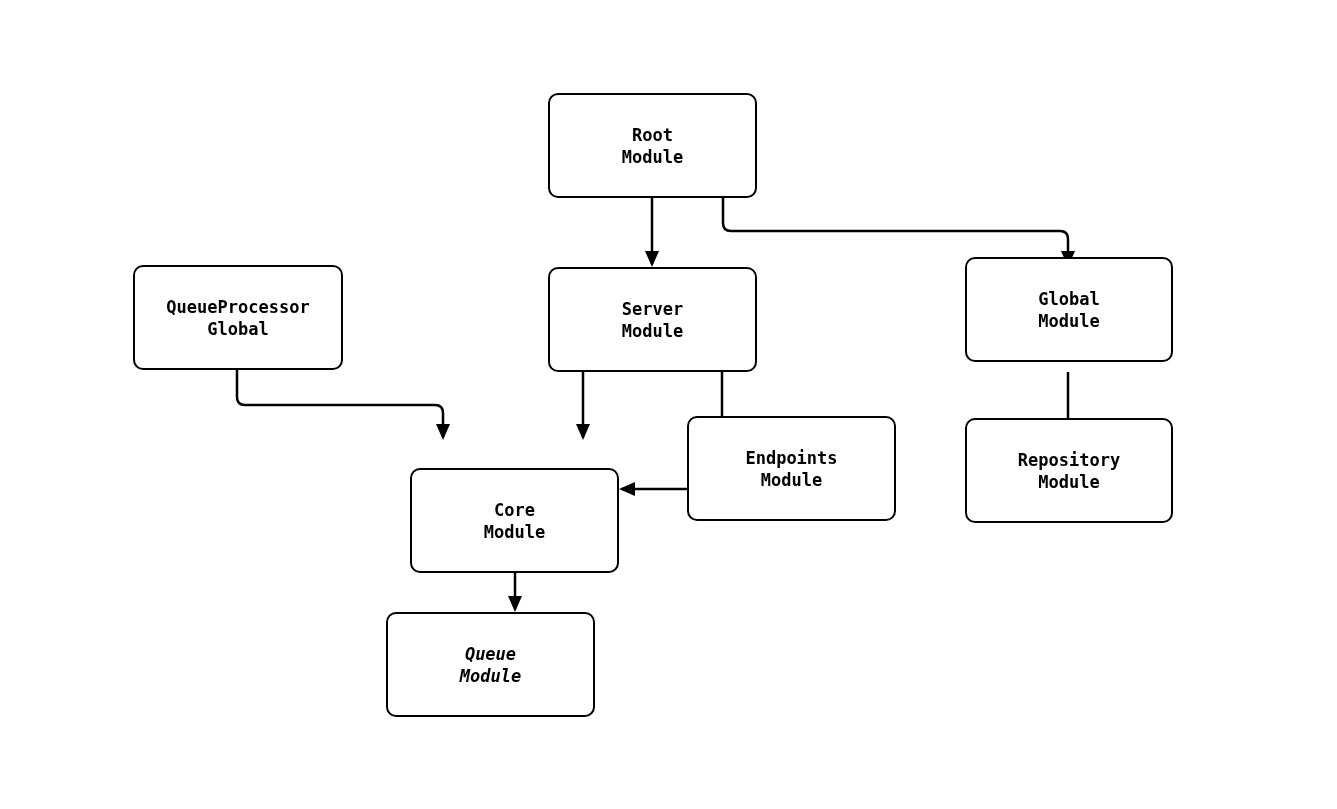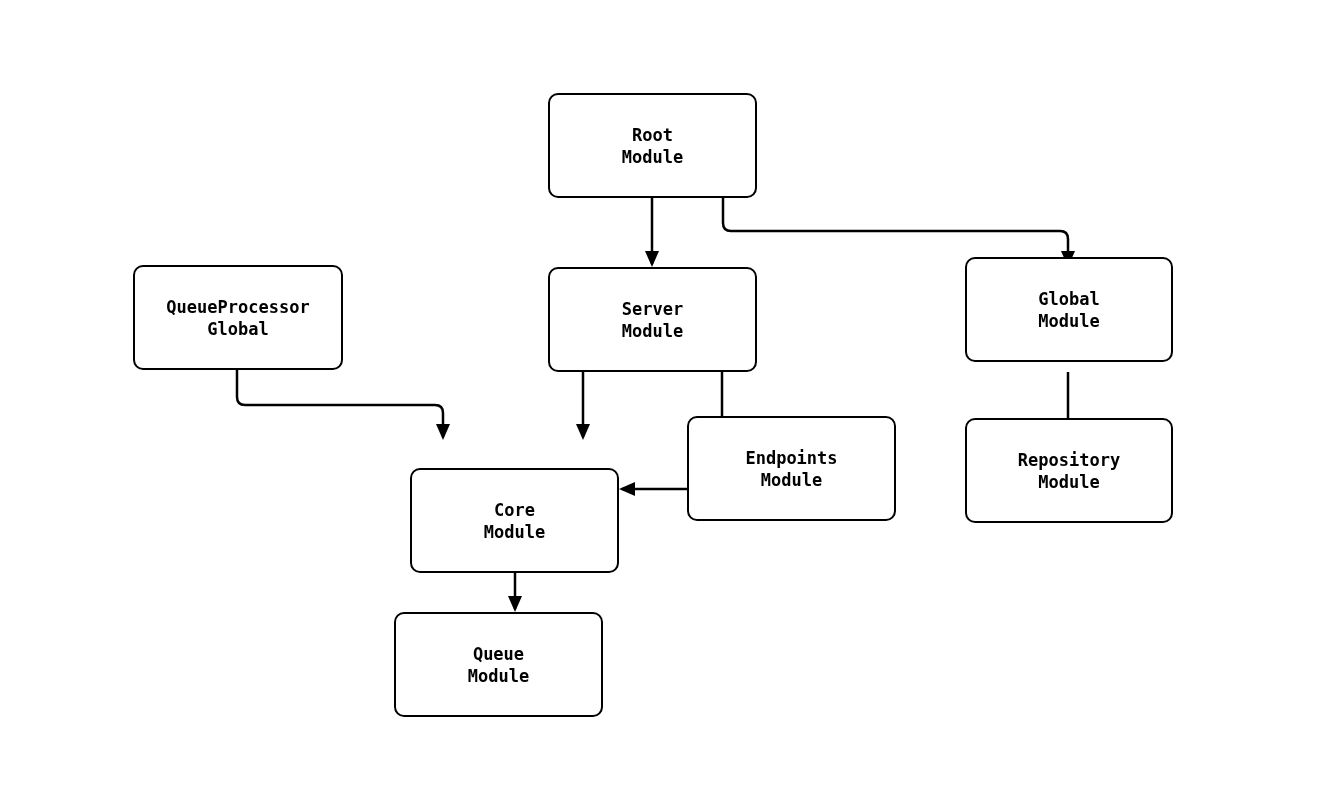--- a/index.html
+++ b/index.html
@@ -45,21 +45,21 @@
     color: #000000;
     white-space: pre-line;
   }
   .node-root            { left: 548px; top:  93px; }
   .node-queue-processor { left: 133px; top: 265px; width: 210px; }
   .node-server          { left: 548px; top: 267px; }
   .node-global          { left: 965px; top: 257px; width: 208px; }
   .node-core            { left: 410px; top: 440px; margin-top: 28px; }
   .node-endpoints       { left: 687px; top: 416px; }
   .node-repository      { left: 965px; top: 418px; width: 208px; }
-  .node-queue           { left: 394px; top: 612px; }
+  .node-queue           { left: 386px; top: 612px; font-style: italic; }
 </style>
 </head>
 <body>
 
 <div id="canvas">
 
   <svg id="edge-layer" viewBox="0 0 1337 809" xmlns="http://www.w3.org/2000/svg">
     <defs>
       <marker id="arrowhead" viewBox="0 0 16 14" refX="13" refY="7" markerWidth="16" markerHeight="14" markerUnits="userSpaceOnUse" orient="auto">
         <path d="M0,0 L16,7 L0,14 Z" fill="#000000"></path>

